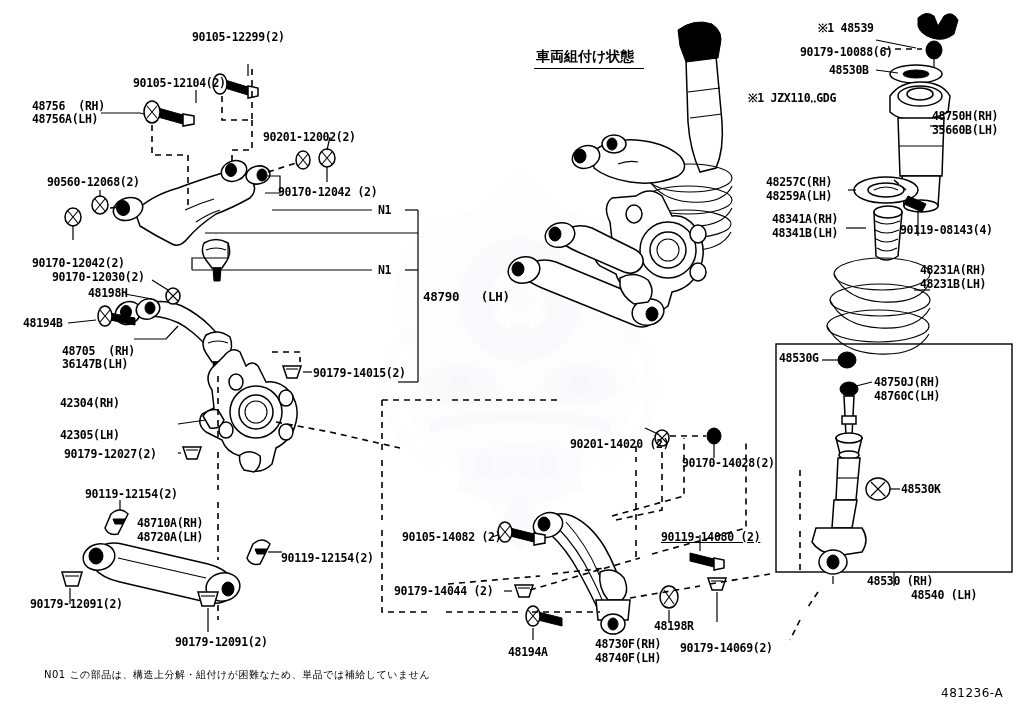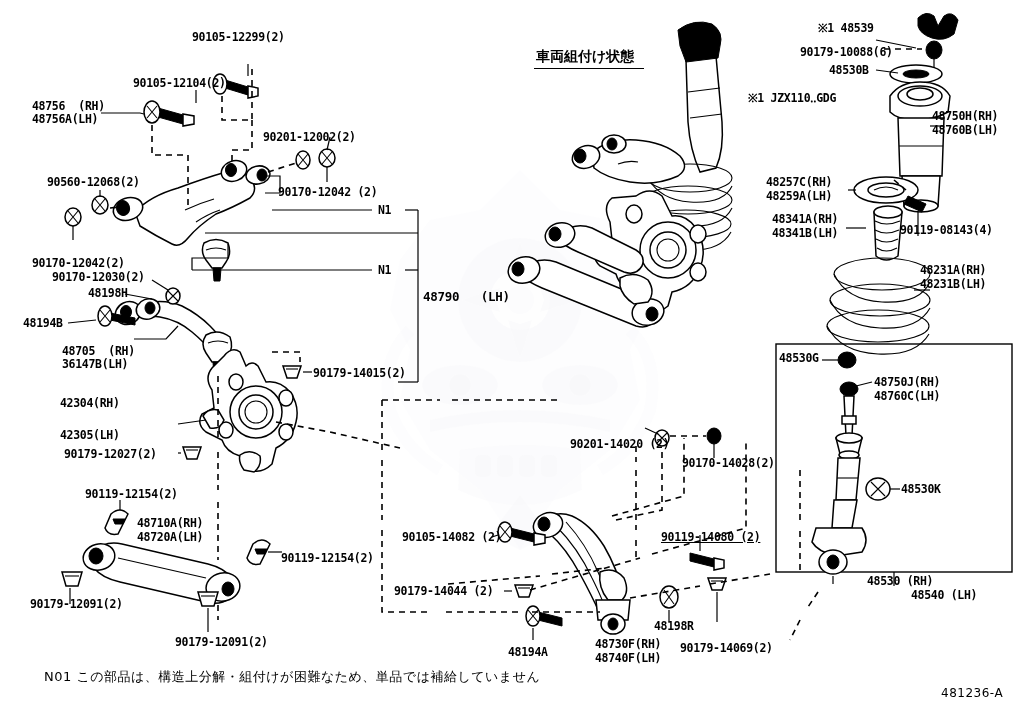--- a/index.html
+++ b/index.html
@@ -27,21 +27,21 @@
     white-space:pre;
     letter-spacing:-0.3px;
     line-height:13.5px;
   }
   .lbl.big{font-size:12.5px;}
   .jp{
     position:absolute;
     font-family:"DejaVu Sans","Liberation Sans",sans-serif;
     font-weight:bold;font-size:14px;color:#000;white-space:pre;
   }
-  .jp.note{font-weight:normal;font-size:13px;letter-spacing:0.5px;}
+  .jp.note{font-weight:normal;font-size:10px;letter-spacing:0.5px;}
   .hl{
     background:#a9a9e6;
     color:#191954;
     padding:0 1px;
   }
   .dimid{
     position:absolute;
     font-family:"DejaVu Sans","Liberation Sans",sans-serif;
     font-size:12px;font-weight:normal;color:#000;letter-spacing:0.5px;
   }
@@ -543,21 +543,21 @@
   <div class="lbl" style="left:595px;top:638px;">48730F(RH)</div>
   <div class="lbl" style="left:595px;top:652px;">48740F(LH)</div>
   <div class="lbl" style="left:654px;top:620px;">48198R</div>
   <div class="lbl" style="left:680px;top:642px;">90179-14069(2)</div>
 
   <div class="lbl" style="left:818px;top:22px;">※1 48539</div>
   <div class="lbl" style="left:800px;top:46px;">90179-10088(6)</div>
   <div class="lbl" style="left:829px;top:64px;text-align:center;">48530B</div>
   <div class="lbl" style="left:748px;top:92px;">※1 JZX110‥GDG</div>
   <div class="lbl" style="left:932px;top:110px;">48750H(RH)</div>
-  <div class="lbl" style="left:932px;top:124px;">48760B(LH)</div>
+  <div class="lbl" style="left:932px;top:124px;">35660B(LH)</div>
 
   <div class="lbl" style="left:766px;top:176px;">48257C(RH)</div>
   <div class="lbl" style="left:766px;top:190px;">48259A(LH)</div>
   <div class="lbl" style="left:772px;top:213px;">48341A(RH)</div>
   <div class="lbl" style="left:772px;top:227px;">48341B(LH)</div>
   <div class="lbl" style="left:900px;top:224px;">90119-08143(4)</div>
   <div class="lbl" style="left:920px;top:264px;">48231A(RH)</div>
   <div class="lbl" style="left:920px;top:278px;">48231B(LH)</div>
 
   <div class="lbl" style="left:779px;top:352px;">48530G</div>

